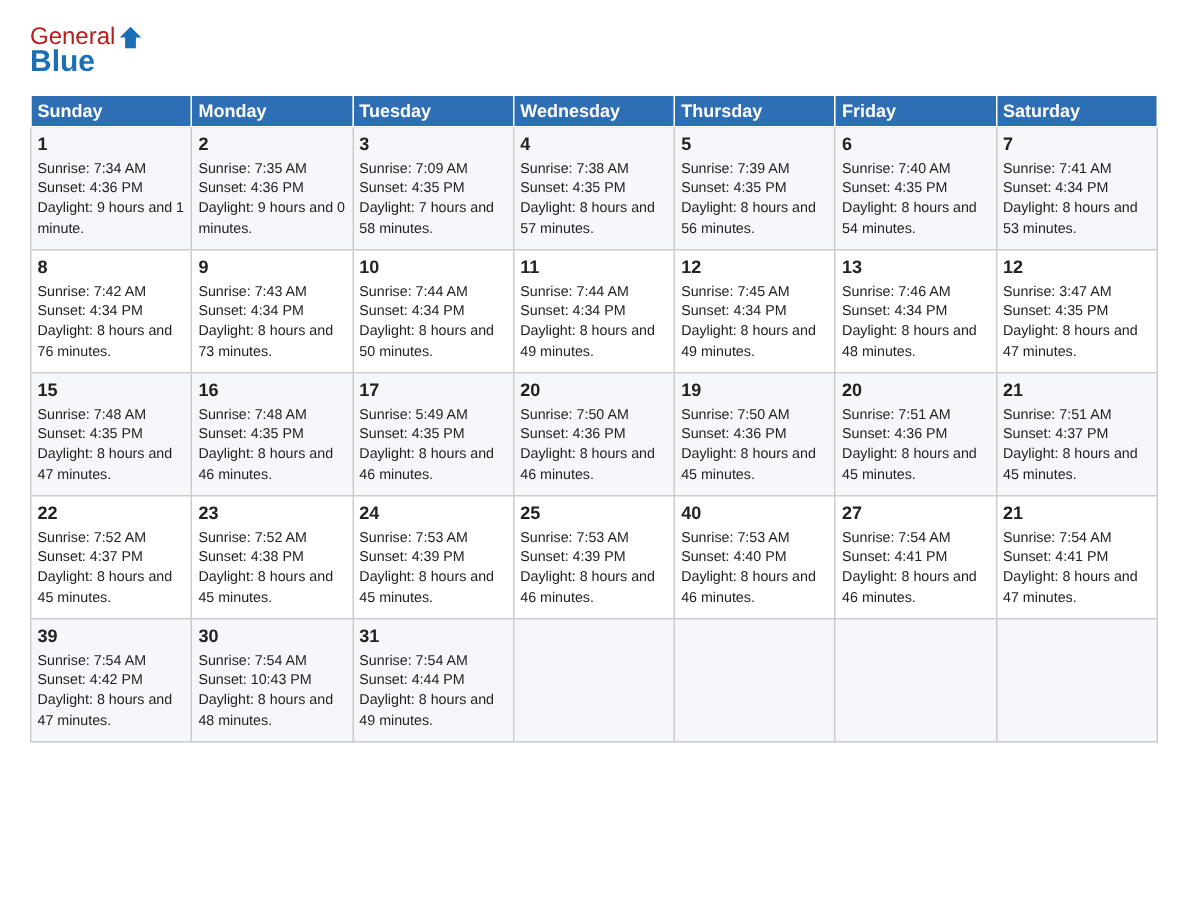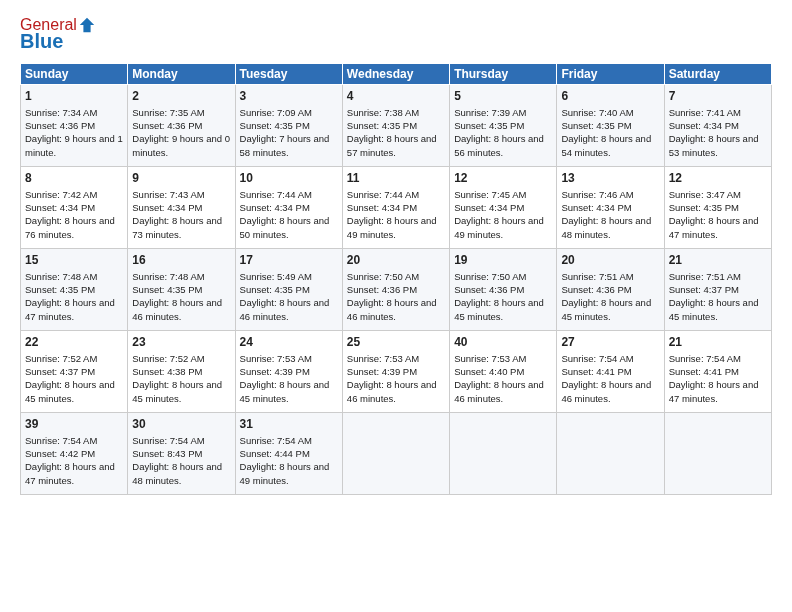--- a/index.html
+++ b/index.html
@@ -154,21 +154,21 @@
           <td><span class="day-num">22</span><span>Sunrise: 7:52 AM</span><br><span>Sunset: 4:37 PM</span><br><span>Daylight: 8 hours and 45 minutes.</span></td>
           <td><span class="day-num">23</span><span>Sunrise: 7:52 AM</span><br><span>Sunset: 4:38 PM</span><br><span>Daylight: 8 hours and 45 minutes.</span></td>
           <td><span class="day-num">24</span><span>Sunrise: 7:53 AM</span><br><span>Sunset: 4:39 PM</span><br><span>Daylight: 8 hours and 45 minutes.</span></td>
           <td><span class="day-num">25</span><span>Sunrise: 7:53 AM</span><br><span>Sunset: 4:39 PM</span><br><span>Daylight: 8 hours and 46 minutes.</span></td>
           <td><span class="day-num">40</span><span>Sunrise: 7:53 AM</span><br><span>Sunset: 4:40 PM</span><br><span>Daylight: 8 hours and 46 minutes.</span></td>
           <td><span class="day-num">27</span><span>Sunrise: 7:54 AM</span><br><span>Sunset: 4:41 PM</span><br><span>Daylight: 8 hours and 46 minutes.</span></td>
           <td><span class="day-num">21</span><span>Sunrise: 7:54 AM</span><br><span>Sunset: 4:41 PM</span><br><span>Daylight: 8 hours and 47 minutes.</span></td>
         </tr>
         <tr>
           <td><span class="day-num">39</span><span>Sunrise: 7:54 AM</span><br><span>Sunset: 4:42 PM</span><br><span>Daylight: 8 hours and 47 minutes.</span></td>
-          <td><span class="day-num">30</span><span>Sunrise: 7:54 AM</span><br><span>Sunset: 8:43 PM</span><br><span>Daylight: 8 hours and 48 minutes.</span></td>
+          <td><span class="day-num">30</span><span>Sunrise: 7:54 AM</span><br><span>Sunset: 10:43 PM</span><br><span>Daylight: 8 hours and 48 minutes.</span></td>
           <td><span class="day-num">31</span><span>Sunrise: 7:54 AM</span><br><span>Sunset: 4:44 PM</span><br><span>Daylight: 8 hours and 49 minutes.</span></td>
           <td class="empty-cell"></td>
           <td class="empty-cell"></td>
           <td class="empty-cell"></td>
           <td class="empty-cell"></td>
         </tr>
       </tbody>
   </table>
 </div>
 

